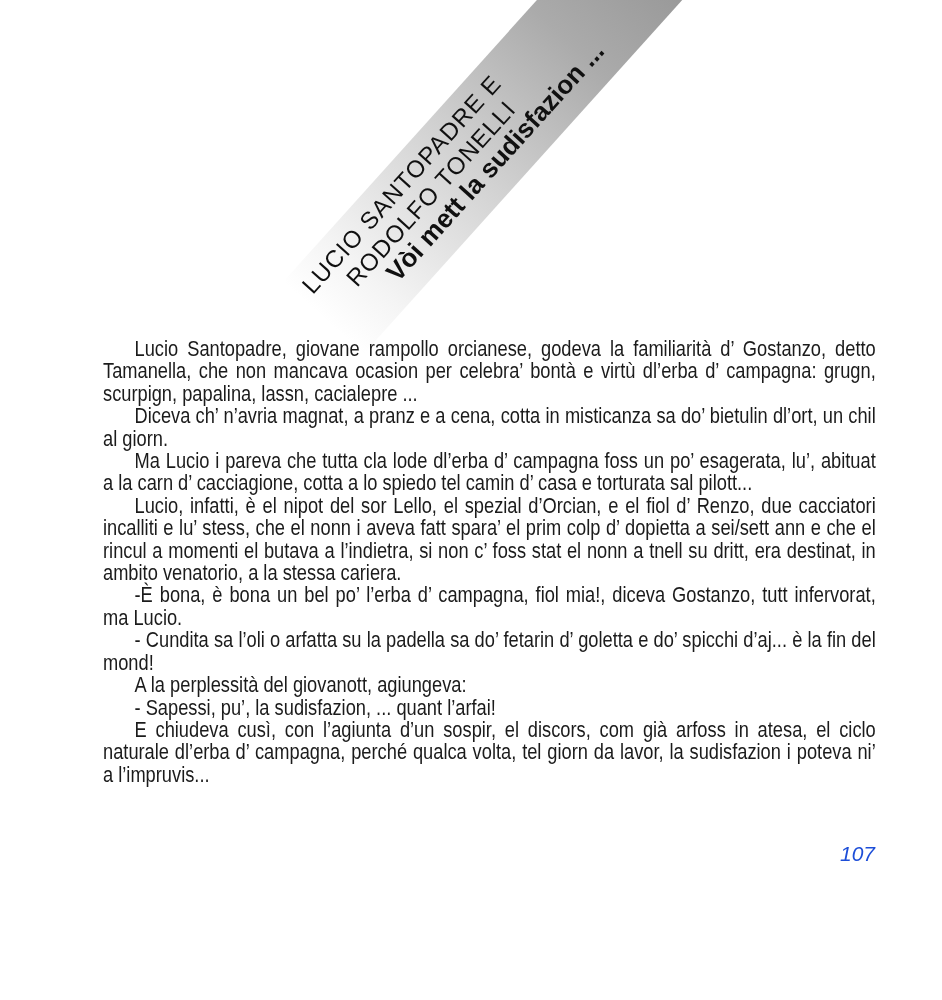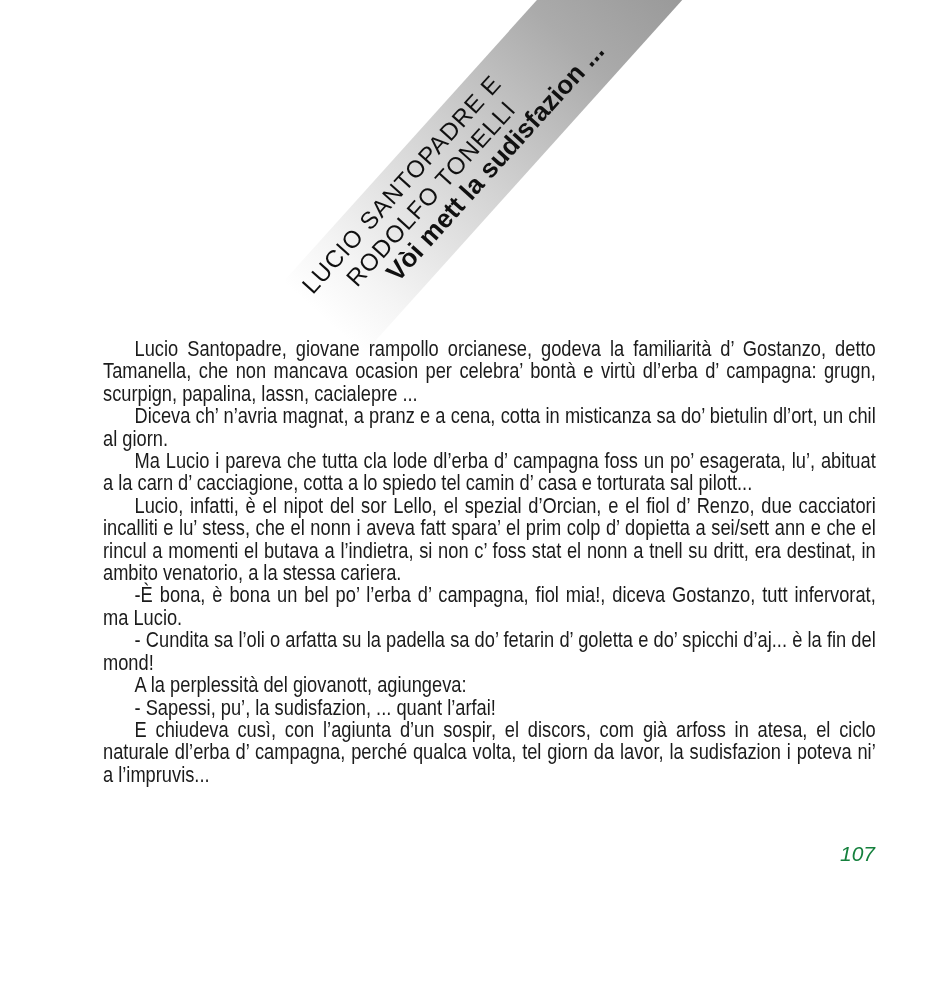--- a/index.html
+++ b/index.html
@@ -50,21 +50,21 @@
     margin: 0;
     text-indent: 38px;
     hyphens: manual;
   }
 
   .page-number {
     position: absolute;
     top: 842px; right: 67px;
     font-size: 21px; line-height: 24px;
     font-style: italic;
-    color: #15803d;
+    color: #1d4ed8;
   }
 </style>
 </head>
 <body>
 
 <div class="banner">
   <div class="banner-line l1">LUCIO SANTOPADRE E</div>
   <div class="banner-line l2">RODOLFO TONELLI</div>
   <div class="banner-line l3">Vòi mett la sudisfazion ...</div>
 </div>

